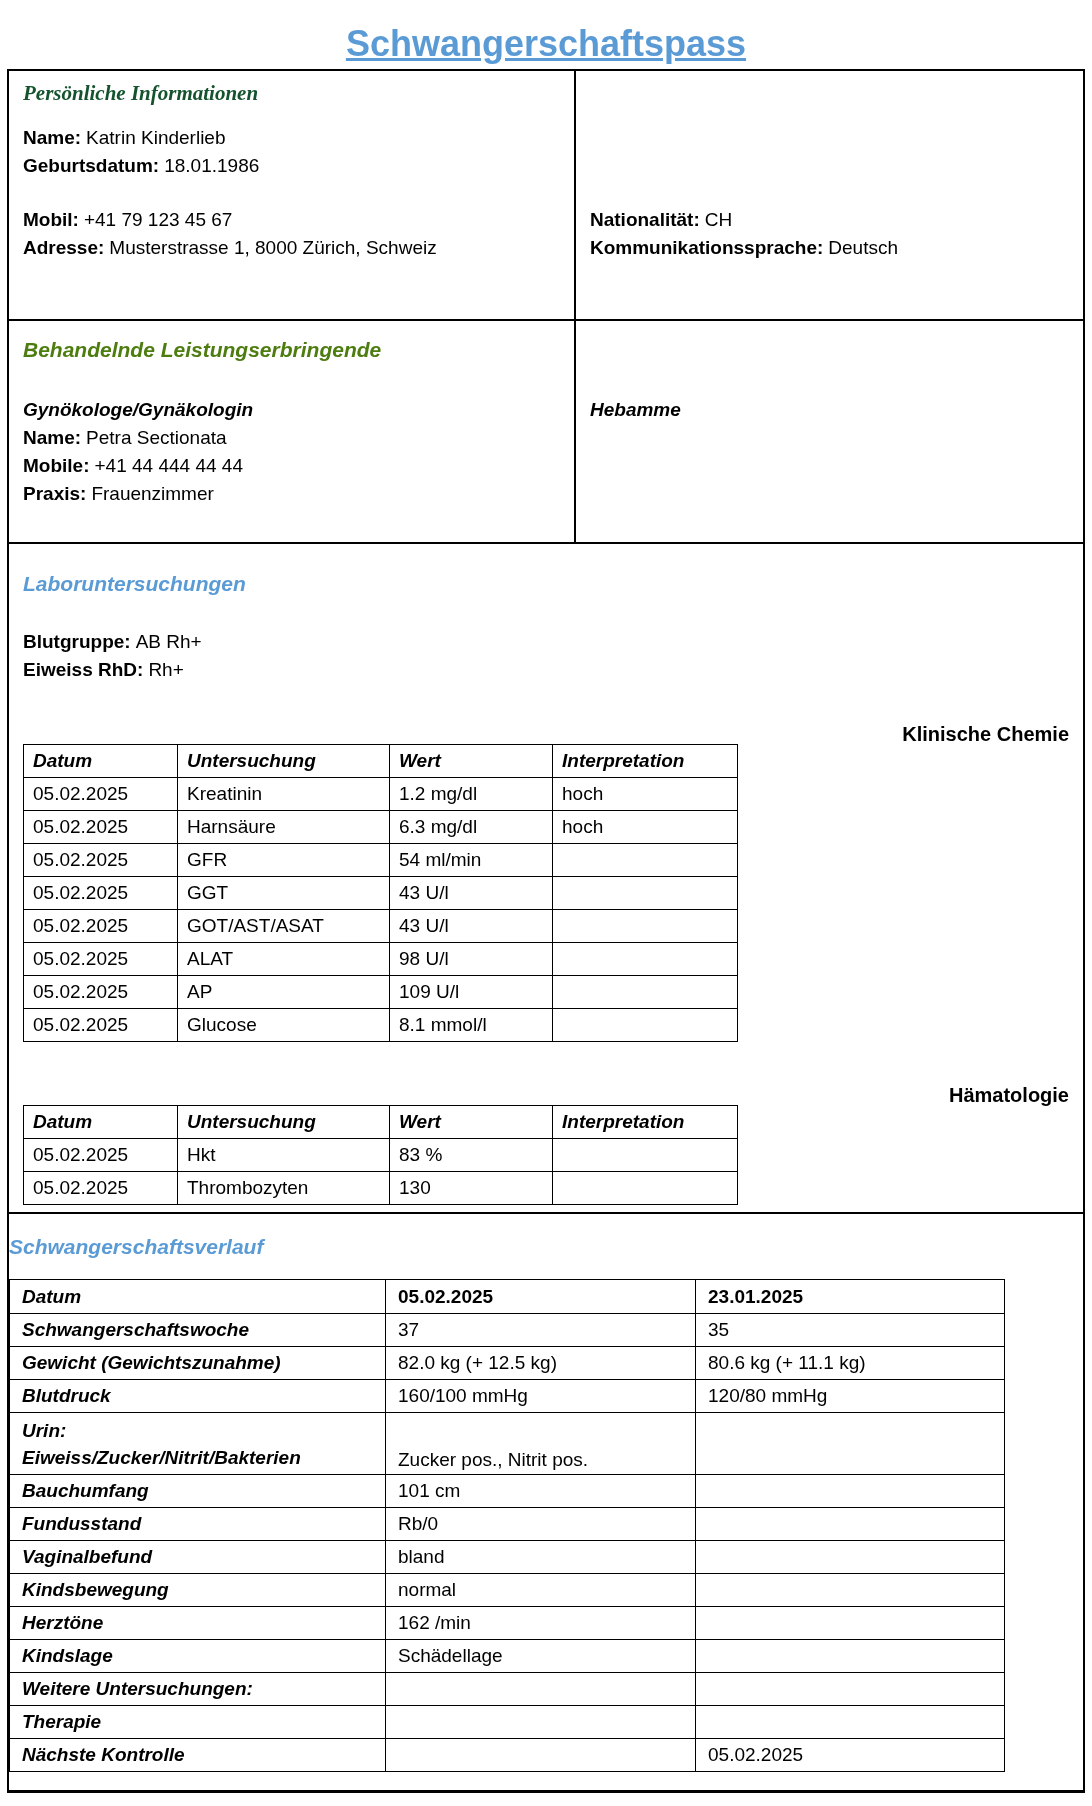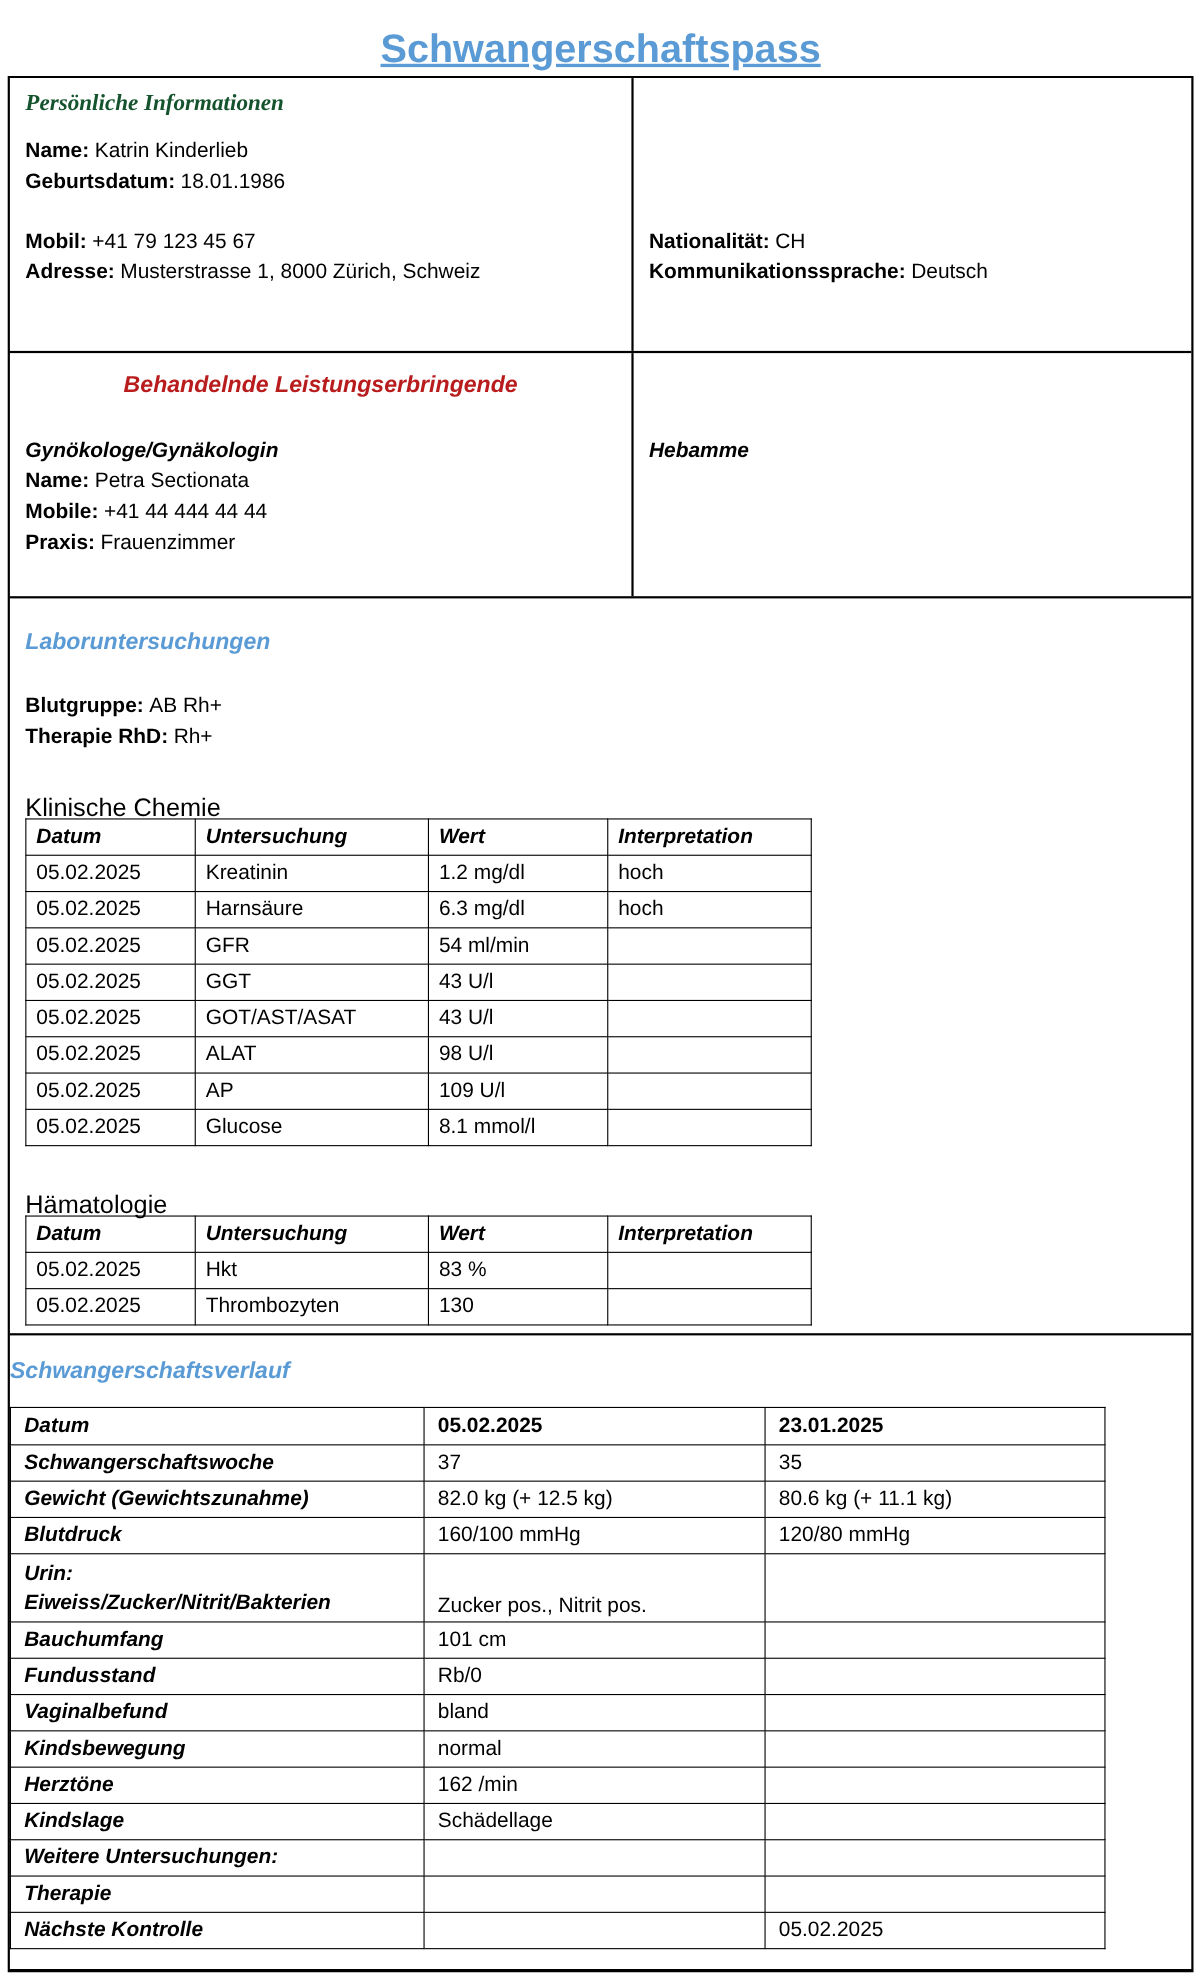--- a/index.html
+++ b/index.html
@@ -28,21 +28,21 @@
   .s2 h2 { margin:9px 0 32px; }
   .s3 h2 { margin:6px 0 30px; }
   .s4 h2 { margin:13px 0 0; }
 
   .line { font-size:19px; line-height:28px; margin:0; }
   .lbl { font-weight:bold; margin-right:5px; }
   .subhead { font-weight:bold; font-style:italic; font-size:19px; line-height:28px; margin:0; }
 
   .sp26 { height:26px; } .sp129 { height:129px; } .sp69 { height:69px; }
 
-  h3 { font-size:23px; line-height:20px; font-weight:normal; margin:0; }
+  h3 { font-size:20px; line-height:20px; font-weight:bold; margin:0;text-align:right; }
   .h3-chem { margin-top:40px; }
   .h3-hema { margin-top:43px; }
 
   table { border-collapse:collapse; table-layout:fixed; font-size:19px; }
   .labtable { width:714px; margin-top:0; }
   .labtable th, .labtable td { border:1px solid #000; height:33px; padding:0 6px 0 9px;
       text-align:left; vertical-align:middle; overflow:hidden; white-space:nowrap; }
   .labtable th { font-style:italic; font-weight:bold; }
 
   .coursetable { width:995px; margin-top:18px; }
@@ -75,36 +75,36 @@
       </div>
       <div class="col right">
         <div class="sp129"></div>
         <p class="line"><span class="lbl">Nationalität:</span><span>CH</span></p>
         <p class="line"><span class="lbl">Kommunikationssprache:</span><span>Deutsch</span></p>
       </div>
     </div>
 
     <div class="sec s2 two-col">
       <div class="col left">
-        <h2 class="accent" style="color: #b91c1c; text-align: center;">Behandelnde Leistungserbringende</h2>
+        <h2 class="accent" style="color: #4d7c0f;">Behandelnde Leistungserbringende</h2>
         <p class="subhead">Gynökologe/Gynäkologin</p>
         <p class="line"><span class="lbl">Name:</span><span>Petra Sectionata</span></p>
         <p class="line"><span class="lbl">Mobile:</span><span>+41 44 444 44 44</span></p>
         <p class="line"><span class="lbl">Praxis:</span><span>Frauenzimmer</span></p>
       </div>
       <div class="col right">
         <div class="sp69"></div>
         <p class="subhead">Hebamme</p>
       </div>
     </div>
 
     <div class="sec s3">
       <h2 class="accent" style="color: rgb(91, 155, 213);">Laboruntersuchungen</h2>
       <p class="line"><span class="lbl">Blutgruppe:</span><span>AB Rh+</span></p>
-      <p class="line"><span class="lbl">Therapie RhD:</span><span>Rh+</span></p>
+      <p class="line"><span class="lbl">Eiweiss RhD:</span><span>Rh+</span></p>
 
       <h3 class="h3-chem">Klinische Chemie</h3>
       <table class="labtable">
         <colgroup>
             <col style="width:154px">
             <col style="width:212px">
             <col style="width:163px">
             <col style="width:185px">
           </colgroup>
         <thead>

